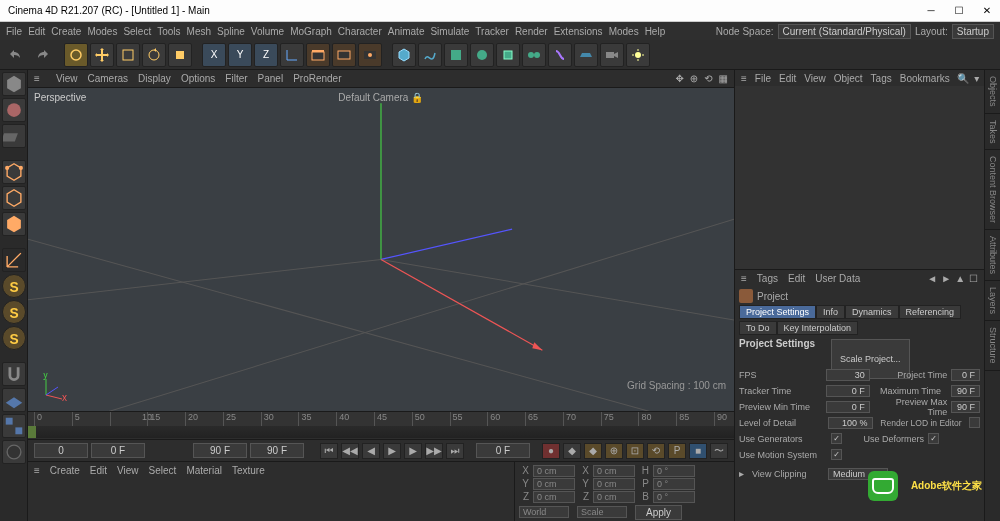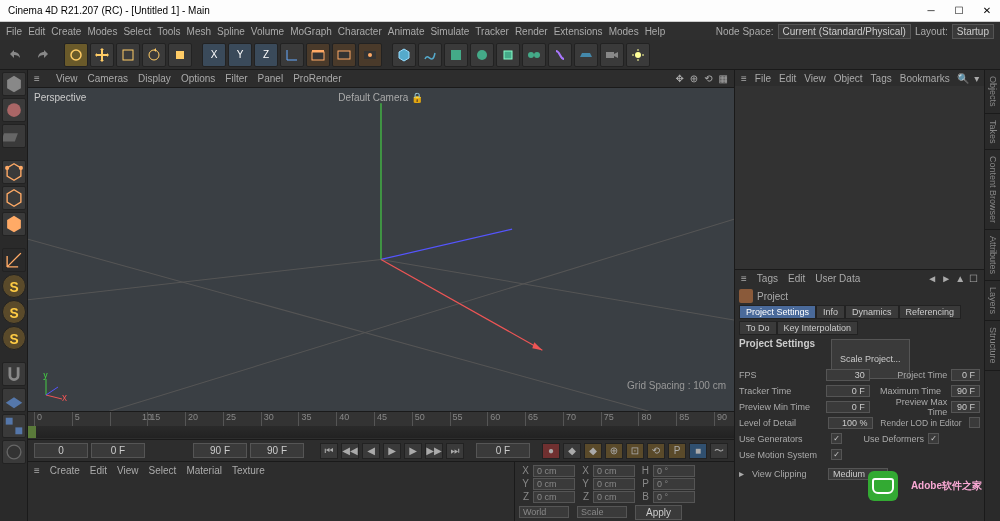--- a/index.html
+++ b/index.html
@@ -66,21 +66,21 @@
 .tab.sel { background:#4a6a9a; color:#fff; }
 .sect { font-weight:bold; margin:3px 0 2px 0; color:#ccc; }
 .prow { display:flex; align-items:center; gap:4px; height:15px; margin:1px 0; }
 .plab { width:88px; font-size:9px; color:#aaa; }
 .pval { background:#3a3a3a; border:1px solid #555; padding:0 4px; width:46px; color:#ccc; font-size:9px; text-align:right; }
 .pbtn { background:#3a3a3a; border:1px solid #555; padding:14px 8px; color:#ccc; font-size:9px; }
 .pchk { width:11px; height:11px; background:#3a3a3a; border:1px solid #555; display:inline-flex; align-items:center; justify-content:center; }
 .pchk.on::after { content:"✓"; color:#ccc; font-size:8px; }
 .rdock { width:16px; background:#2a2a2a; border-left:1px solid #1a1a1a; display:flex; flex-direction:column; }
 .rtab { writing-mode:vertical-rl; padding:6px 2px; font-size:9px; color:#888; border-bottom:1px solid #1a1a1a; }
-.watermark { position:absolute; right:18px; bottom:20px; display:flex; align-items:center; gap:13px; color:#f9a8d4; font-size:22px; font-weight:bold; pointer-events:none; }
+.watermark { position:absolute; right:18px; bottom:20px; display:flex; align-items:center; gap:13px; color:#fde047; font-size:22px; font-weight:bold; pointer-events:none; }
 .wmlogo { width:30px; height:30px; background:#3a3; border-radius:6px; display:flex; align-items:center; justify-content:center; position:relative; }
 .wmlogo::before { content:""; position:absolute; width:18px; height:12px; border:2px solid #fff; border-radius:3px 3px 6px 6px; }
 </style>
 </head>
 <body>
 
 <div class="titlebar">
   <span>Cinema 4D R21.207 (RC) - [Untitled 1] - Main</span>
   <div class="winbtns">
     <div class="winbtn">─</div>

